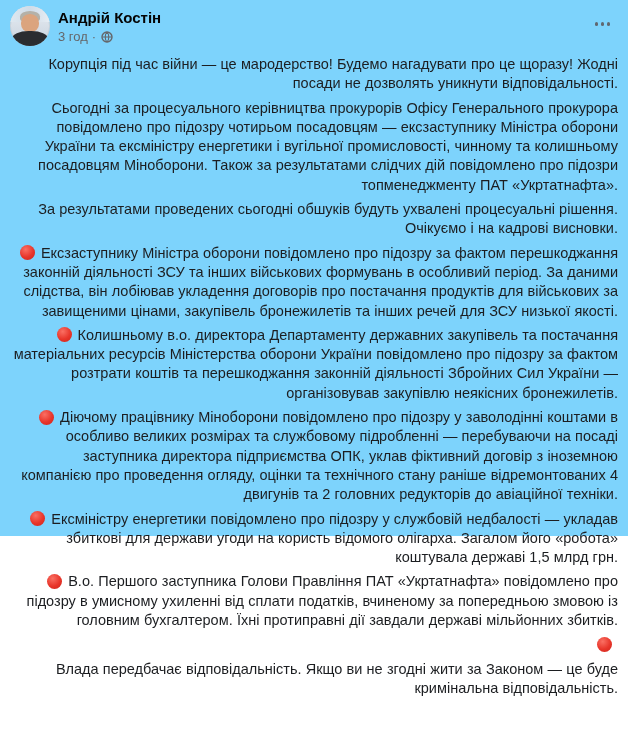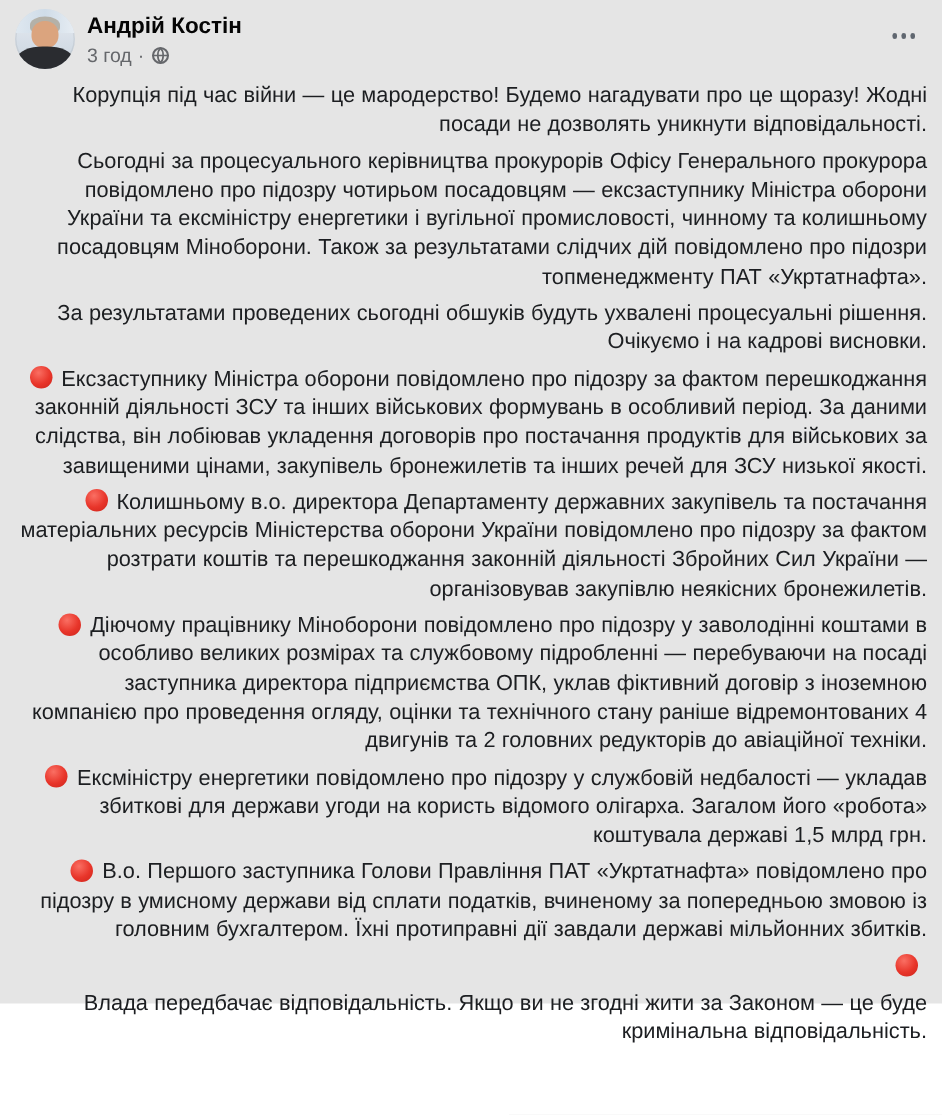--- a/index.html
+++ b/index.html
@@ -7,22 +7,22 @@
   body {
     width: 628px;
     height: 743px;
     overflow: hidden;
     font-family: "Liberation Sans", "DejaVu Sans", sans-serif;
     color: #1c1e21;
   }
   .post {
     position: relative;
     width: 628px;
-    height: 669px;
-    background: #e5e5e5;
+    height: 536px;
+    background: #7dd3fc;
     padding: 6px 10px 0 10px;
   }
   
   .post-header {
     display: flex;
     align-items: flex-start;
     gap: 8px;
     margin-bottom: 9px;
   }
   .avatar {
@@ -139,18 +139,18 @@
   </div>
 
   <div class="post-body">
     <p><span>Корупція під час війни — це мародерство! Будемо нагадувати про це щоразу! Жодні посади не дозволять уникнути відповідальності.</span></p>
     <p><span>Сьогодні за процесуального керівництва прокурорів Офісу Генерального прокурора повідомлено про підозру чотирьом посадовцям — ексзаступнику Міністра оборони України та ексміністру енергетики і вугільної промисловості, чинному та колишньому посадовцям Міноборони. Також за результатами слідчих дій повідомлено про підозри топменеджменту ПАТ «Укртатнафта».</span></p>
     <p><span>За результатами проведених сьогодні обшуків будуть ухвалені процесуальні рішення. Очікуємо і на кадрові висновки.</span></p>
     <p><span class="red-bullet"></span><span>Ексзаступнику Міністра оборони повідомлено про підозру за фактом перешкоджання законній діяльності ЗСУ та інших військових формувань в особливий період. За даними слідства, він лобіював укладення договорів про постачання продуктів для військових за завищеними цінами, закупівель бронежилетів та інших речей для ЗСУ низької якості.</span></p>
     <p><span class="red-bullet"></span><span>Колишньому в.о. директора Департаменту державних закупівель та постачання матеріальних ресурсів Міністерства оборони України повідомлено про підозру за фактом розтрати коштів та перешкоджання законній діяльності Збройних Сил України — організовував закупівлю неякісних бронежилетів.</span></p>
     <p><span class="red-bullet"></span><span>Діючому працівнику Міноборони повідомлено про підозру у заволодінні коштами в особливо великих розмірах та службовому підробленні — перебуваючи на посаді заступника директора підприємства ОПК, уклав фіктивний договір з іноземною компанією про проведення огляду, оцінки та технічного стану раніше відремонтованих 4 двигунів та 2 головних редукторів до авіаційної техніки.</span></p>
     <p><span class="red-bullet"></span><span>Ексміністру енергетики повідомлено про підозру у службовій недбалості — укладав збиткові для держави угоди на користь відомого олігарха. Загалом його «робота» коштувала державі 1,5 млрд грн.</span></p>
-    <p><span class="red-bullet"></span><span>В.о. Першого заступника Голови Правління ПАТ «Укртатнафта» повідомлено про підозру в умисному держави від сплати податків, вчиненому за попередньою змовою із головним бухгалтером. Їхні протиправні дії завдали державі мільйонних збитків.</span></p>
+    <p><span class="red-bullet"></span><span>В.о. Першого заступника Голови Правління ПАТ «Укртатнафта» повідомлено про підозру в умисному ухиленні від сплати податків, вчиненому за попередньою змовою із головним бухгалтером. Їхні протиправні дії завдали державі мільйонних збитків.</span></p>
     <p><span class="red-bullet"></span></p>
     <p><span>Влада передбачає відповідальність. Якщо ви не згодні жити за Законом — це буде кримінальна відповідальність.</span></p>
   </div>
 
 </div>
 
 </body></html>

